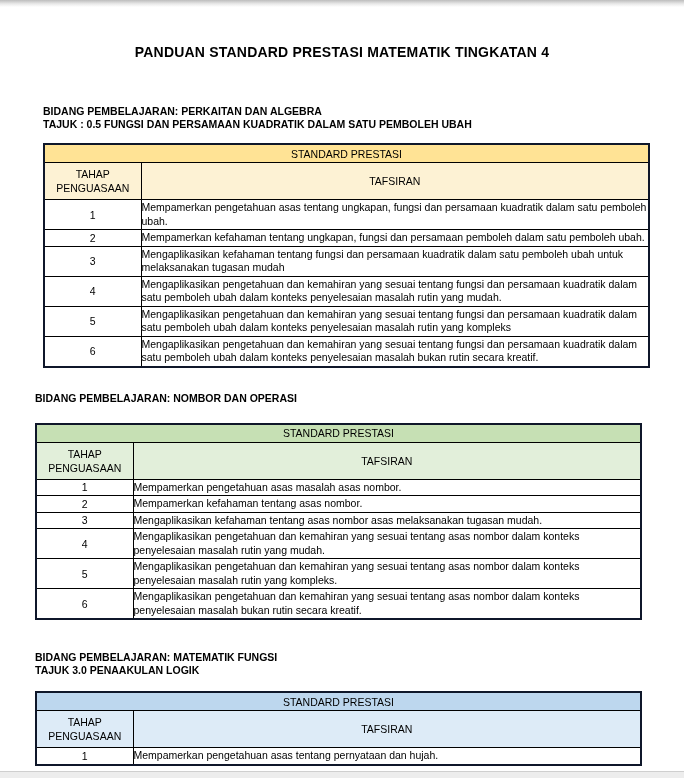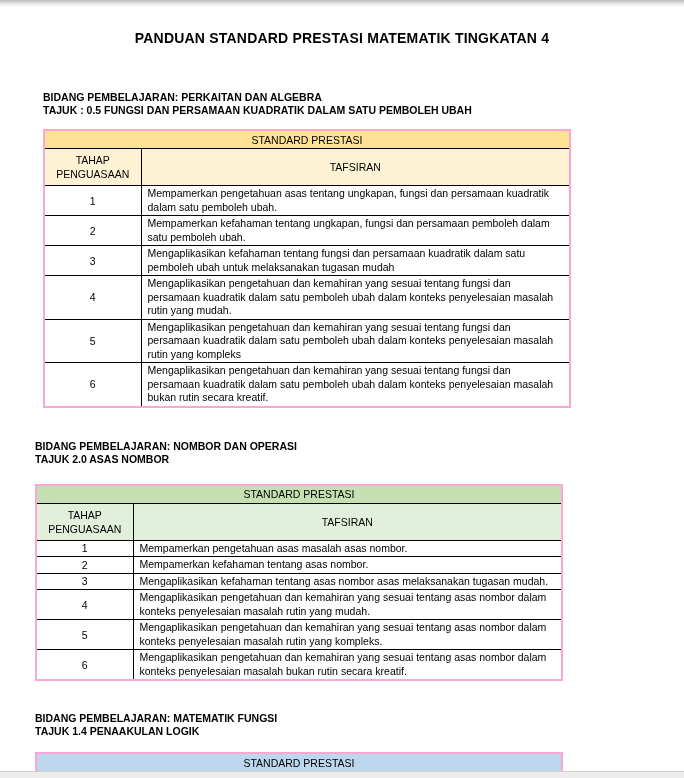--- a/index.html
+++ b/index.html
@@ -16,41 +16,41 @@
     background: linear-gradient(to bottom, #bdbdbd 0%, #e9e9e9 55%, #ffffff 100%);
   }
   .bottom-edge {
     position: absolute; left: 0; bottom: 0;
     width: 100%; height: 6px;
     background: #ededed;
     border-top: 1px solid #cfcfcf;
     z-index: 5;
   }
   .doc-title {
-    margin: 23px 0 0 0;
+    margin: 37px 0 0 0;
     font-size: 14px;
     font-weight: bold;
     text-align: center;
     letter-spacing: 0.2px;
   }
   .content { padding: 0 38px 0 35px; }
   .section-1 { margin-top: 45px; margin-left: 8px; }
-  .section-2 { margin-top: 32px; }
+  .section-2 { margin-top: 24px; }
   .section-3 { margin-top: 31px; }
   .heading {
     font-size: 10.5px;
     font-weight: bold;
     line-height: 13px;
     white-space: nowrap;
   }
   table.prestasi {
     border-collapse: collapse;
-    width: 528px;
+    width: 607px;
     table-layout: fixed;
-    border: 2px solid #f9a8d4;
+    border: 2px solid #0f172a;
   }
   .section-1 table.prestasi { margin-top: 12px; }
   .section-2 table.prestasi { margin-top: 18px; }
   .section-3 table.prestasi { margin-top: 14px; }
   table.prestasi th, table.prestasi td {
     border: 1px solid #000;
   }
   th.tbl-title {
     font-weight: normal;
     font-size: 10.5px;
@@ -69,21 +69,21 @@
   }
   td.level {
     text-align: center;
     vertical-align: middle;
     font-size: 10.5px;
     padding: 1px 2px;
   }
   td.desc {
     font-size: 10.5px;
     line-height: 13.5px;
-    padding: 1px 6px;
+    padding: 1px 0;
     vertical-align: middle;
   }
 </style>
 </head>
 <body>
 
 <div class="page">
   <div class="top-edge"></div>
   <h1 class="doc-title">PANDUAN STANDARD PRESTASI MATEMATIK TINGKATAN 4</h1>
   <div class="content" id="sections">
@@ -127,21 +127,20 @@
             </tr>
             <tr>
               <td class="level">6</td>
               <td class="desc">Mengaplikasikan pengetahuan dan kemahiran yang sesuai tentang fungsi dan persamaan kuadratik dalam satu pemboleh ubah dalam konteks penyelesaian masalah bukan rutin secara kreatif.</td>
             </tr>
           </tbody>
         </table>
       </section>
       <section class="section section-2">
         <div class="heading">BIDANG PEMBELAJARAN: NOMBOR DAN OPERASI</div>
-        <div class="heading">TAJUK 2.0 ASAS NOMBOR</div>
         <table class="prestasi">
           <colgroup>
             <col style="width: 97px;">
             <col>
           </colgroup>
           <thead>
             <tr>
               <th class="tbl-title" colspan="2" style="background: rgb(198, 224, 180);">STANDARD PRESTASI</th>
             </tr>
             <tr>
@@ -172,21 +171,21 @@
             </tr>
             <tr>
               <td class="level">6</td>
               <td class="desc">Mengaplikasikan pengetahuan dan kemahiran yang sesuai tentang asas nombor dalam konteks penyelesaian masalah bukan rutin secara kreatif.</td>
             </tr>
           </tbody>
         </table>
       </section>
       <section class="section section-3">
         <div class="heading">BIDANG PEMBELAJARAN: MATEMATIK FUNGSI</div>
-        <div class="heading">TAJUK 1.4 PENAAKULAN LOGIK</div>
+        <div class="heading">TAJUK 3.0 PENAAKULAN LOGIK</div>
         <table class="prestasi">
           <colgroup>
             <col style="width: 97px;">
             <col>
           </colgroup>
           <thead>
             <tr>
               <th class="tbl-title" colspan="2" style="background: rgb(189, 215, 238);">STANDARD PRESTASI</th>
             </tr>
             <tr>

